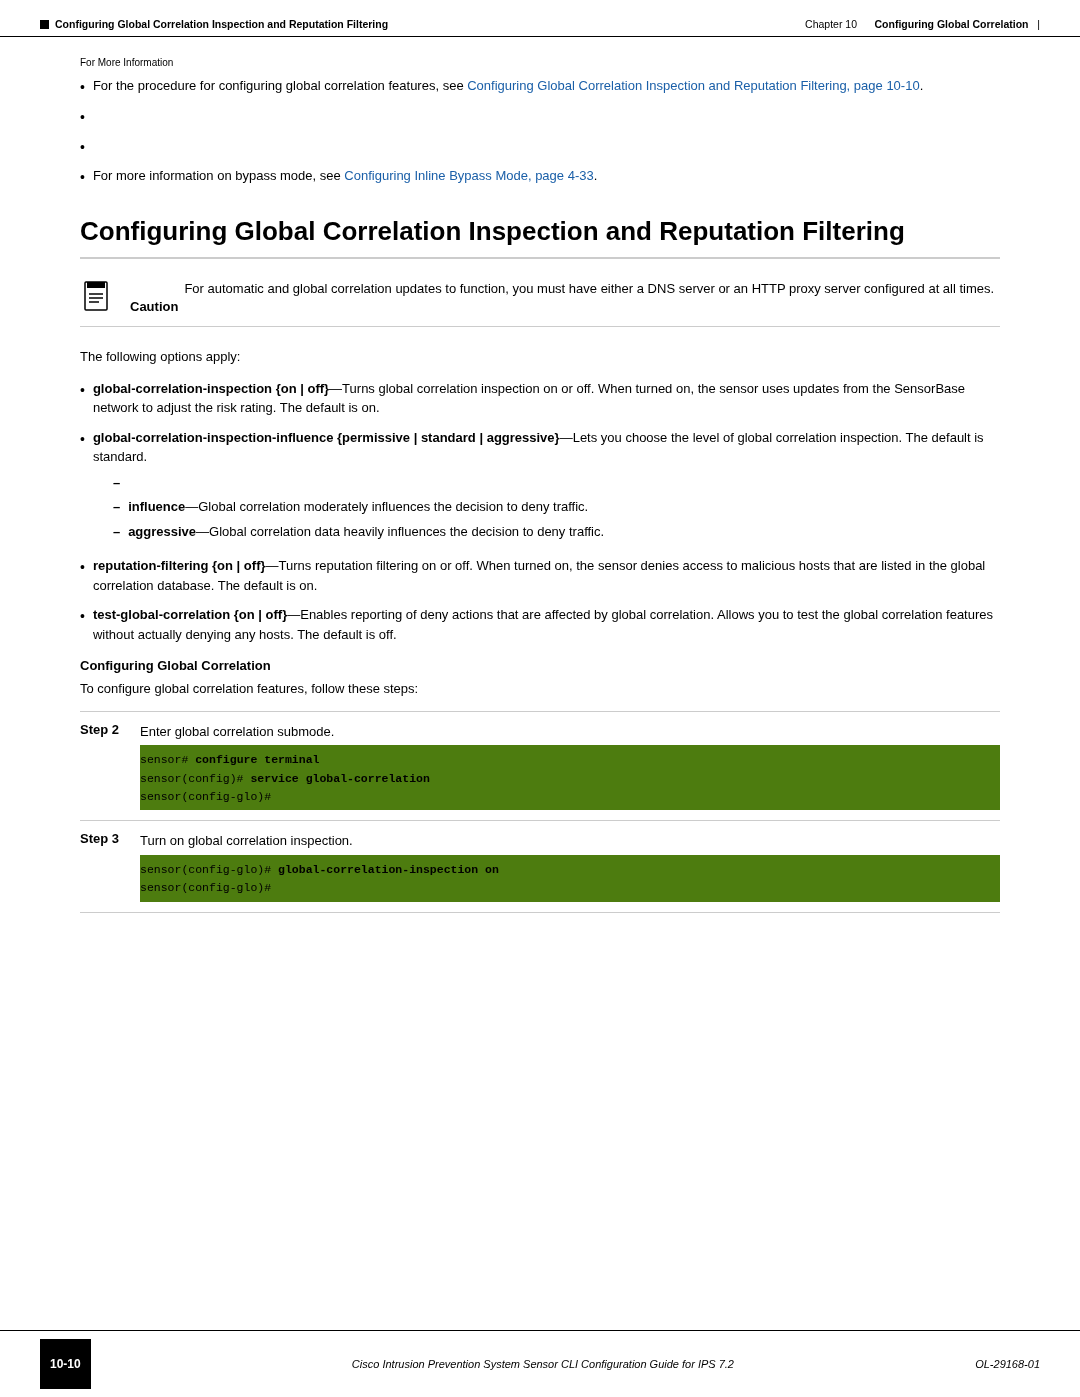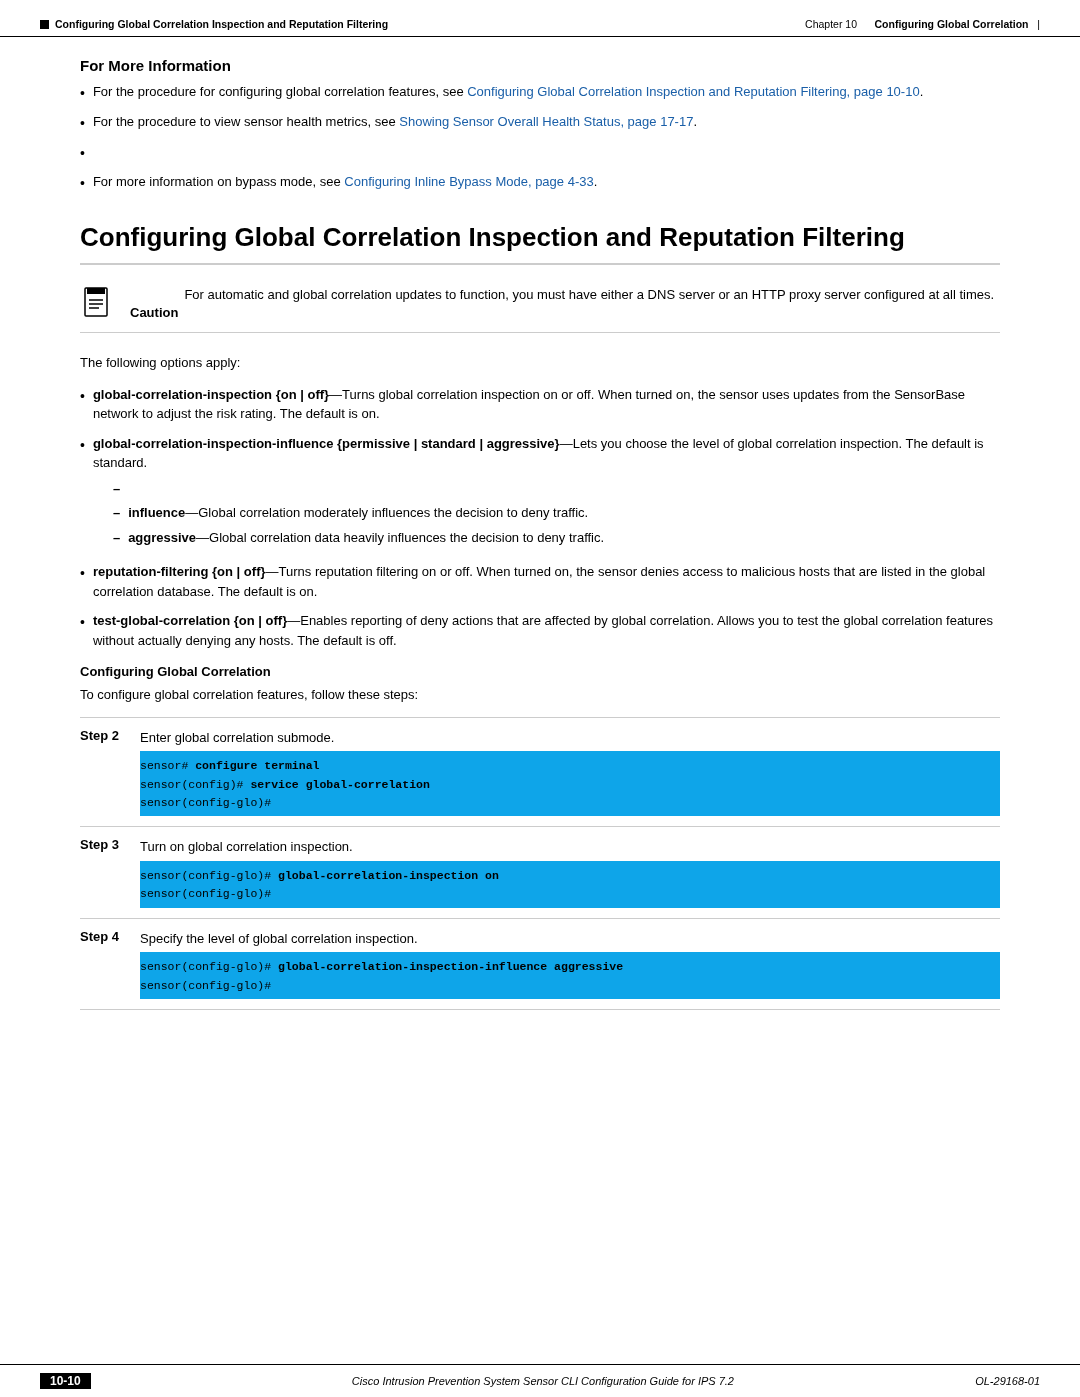--- a/index.html
+++ b/index.html
@@ -51,22 +51,22 @@
     
     .content {
       padding: 20px 80px 60px 80px;
     }
 
     
     .for-more-info {
       margin-bottom: 28px;
     }
     .for-more-info h4 {
-      font-size: 15px;
-      font-weight: bold;
+      font-size: 10px;
+      font-weight: normal;
       margin-bottom: 8px;
     }
     .for-more-info ul {
       list-style: none;
       padding-left: 0;
     }
     .for-more-info ul li {
       display: flex;
       align-items: flex-start;
       margin-bottom: 8px;
@@ -195,21 +195,21 @@
       font-size: 13px;
       padding: 10px 0;
       vertical-align: top;
       line-height: 1.5;
     }
 
     
     .code-block {
       font-family: 'Courier New', Courier, monospace;
       font-size: 11.5px;
-      background: #0ea5e9;
+      background: #4d7c0f;
       padding: 6px 0 4px 0;
       line-height: 1.6;
       margin-top: 4px;
     }
 
     
     .page-footer {
       position: absolute;
       bottom: 0;
       left: 0;
@@ -217,21 +217,21 @@
       border-top: 1px solid #000;
       display: flex;
       align-items: center;
       padding: 8px 40px;
     }
     .footer-page-num {
       background: #000;
       color: #fff;
       font-size: 12px;
       font-weight: bold;
-      padding: 1px 10px;
+      padding: 18px 10px;
       margin-right: 20px;
     }
     .footer-title {
       font-size: 11px;
       flex: 1;
       text-align: center;
       font-style: italic;
     }
     .footer-doc-num {
       font-size: 11px;
@@ -266,23 +266,20 @@
     <h4>For More Information</h4>
     <ul>
       <li>
         <span class="bullet">•</span>
         <span>
           <span>For the procedure for configuring global correlation features, see </span><a href="#">Configuring Global Correlation Inspection and Reputation Filtering, page 10-10</a><span>.</span>
         </span>
       </li>
       <li>
         <span class="bullet">•</span>
-        <span>
-          <span>For the procedure to view sensor health metrics, see </span><a href="#">Showing Sensor Overall Health Status, page 17-17</a><span>.</span>
-        </span>
       </li>
       <li>
         <span class="bullet">•</span>
       </li>
       <li>
         <span class="bullet">•</span>
         <span>
           <span>For more information on bypass mode, see </span><a href="#">Configuring Inline Bypass Mode, page 4-33</a><span>.</span>
         </span>
       </li>
@@ -380,30 +377,20 @@
       <td class="step-label">Step 3</td>
       <td class="step-content">
         <span>Turn on global correlation inspection.</span>
         <div class="code-block">
           <div>sensor(config-glo)# <strong>global-correlation-inspection on</strong></div>
           <div>sensor(config-glo)#</div>
         </div>
       </td>
     </tr>
 
-    <tr>
-      <td class="step-label">Step 4</td>
-      <td class="step-content">
-        <span>Specify the level of global correlation inspection.</span>
-        <div class="code-block">
-          <div>sensor(config-glo)# <strong>global-correlation-inspection-influence aggressive</strong></div>
-          <div>sensor(config-glo)#</div>
-        </div>
-      </td>
-    </tr>
 
   </tbody>
     </table>
 
 </div>
 
 <div class="page-footer">
   <div class="footer-page-num">10-10</div>
   <div class="footer-title">Cisco Intrusion Prevention System Sensor CLI Configuration Guide for IPS 7.2</div>
   <div class="footer-doc-num">OL-29168-01</div>

